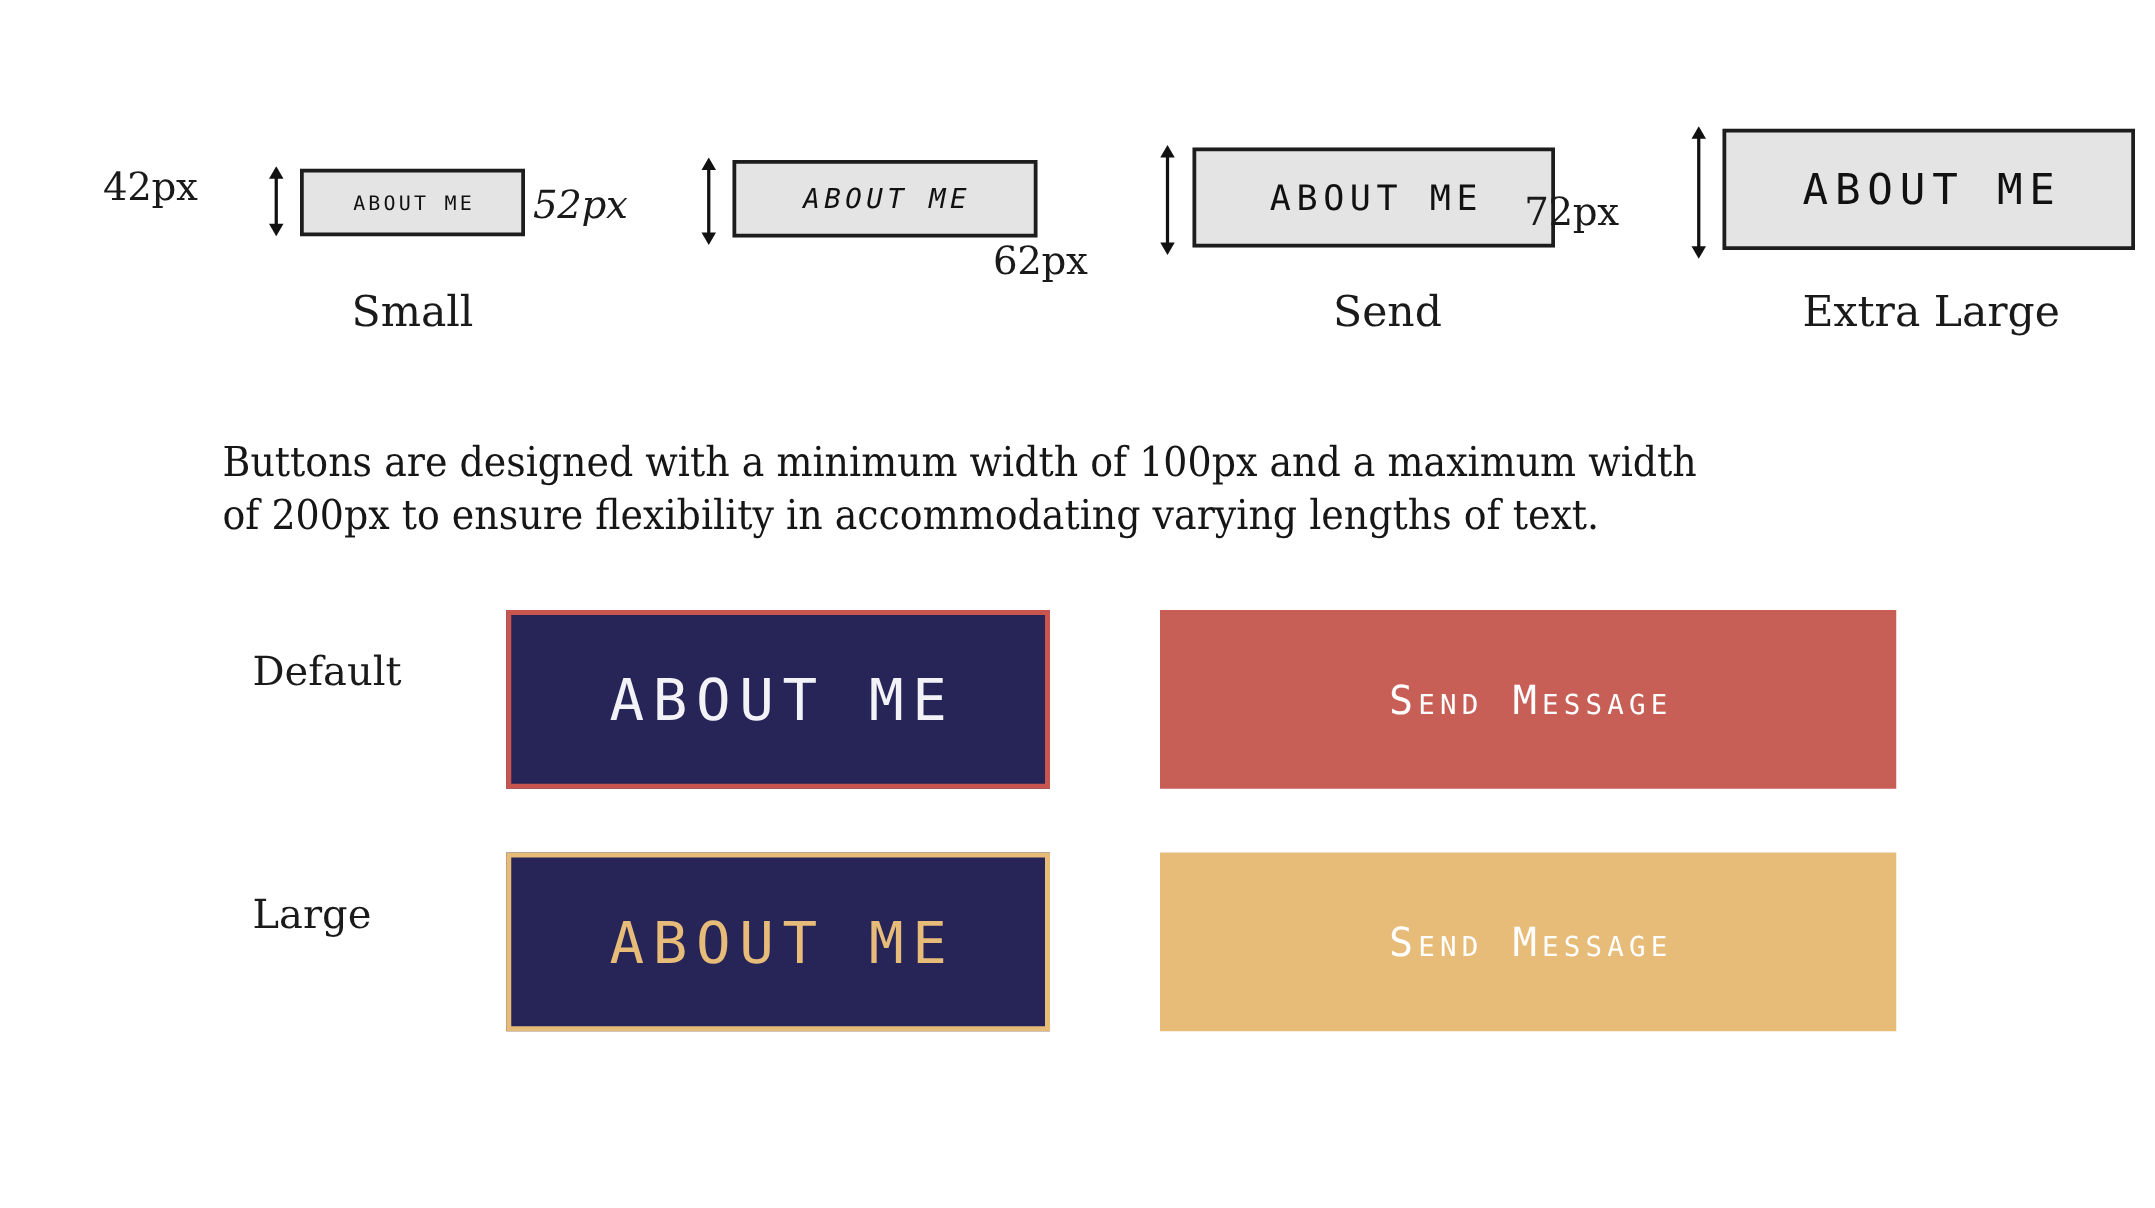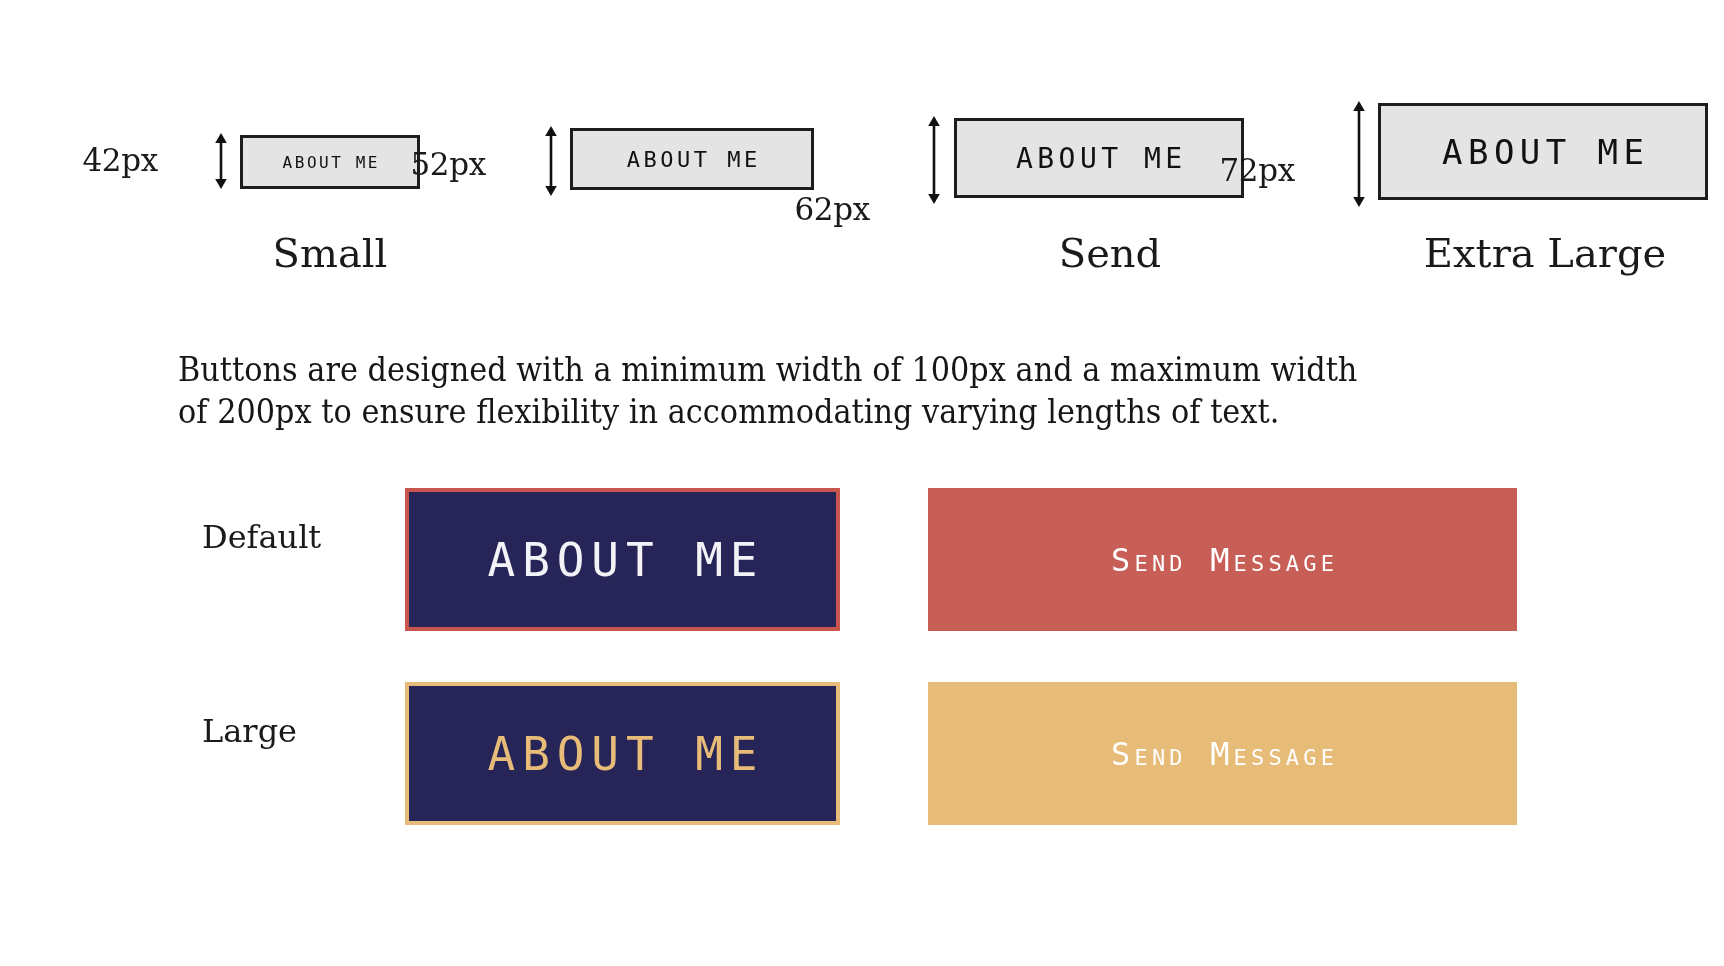--- a/index.html
+++ b/index.html
@@ -46,21 +46,21 @@
     font-family: "DejaVu Sans Mono", monospace;
     font-weight: 400;
     letter-spacing: 0.16em;
     text-indent: 0.16em;
     white-space: nowrap;
   }
 
   .size-caption {
     position: absolute;
     font-family: "DejaVu Serif", serif;
-    font-size: 40px;
+    font-size: 34px;
     color: #1a1a1a;
     text-align: center;
     white-space: nowrap;
   }
 
   
   #spec-paragraph {
     position: absolute;
     left: 178px;
     top: 316px;
@@ -114,35 +114,35 @@
     font-variant: small-caps;
     border: 0;
   }
 </style>
 </head>
 <body>
 
 <section id="size-row">
 
   <div class="size-group" style="left:60px; width:300px;">
-    <div class="dim-label" style="left:18px; top:142px; width:80px;">42px</div>
+    <div class="dim-label" style="left:18px; top:132px; width:80px;">42px</div>
     <div class="dim-arrow" style="left:150px; top:133px;">
       <svg width="22" height="56" viewBox="0 0 22 56" aria-hidden="true">
         <line x1="11" y1="6" x2="11" y2="50" stroke="#111" stroke-width="2.6"></line>
         <polygon points="11,0 5.2,10 16.8,10" fill="#111"></polygon>
         <polygon points="11,56 5.2,46 16.8,46" fill="#111"></polygon>
       </svg>
     </div>
     <div class="sample-btn" style="left:180px; top:135px; width:180px; height:54px; font-size:16px;">
       <span>ABOUT ME</span>
     </div>
     <div class="size-caption" style="left:130px; top:230px; width:280px;">Small</div>
   </div>
 
-  <div class="size-group" style="left:400px; width:330px;">
+  <div class="size-group" style="left:416px; width:330px;font-style:italic;">
     <div class="dim-label" style="left:6px; top:146px; width:80px;">52px</div>
     <div class="dim-arrow" style="left:140px; top:126px;">
       <svg width="22" height="70" viewBox="0 0 22 70" aria-hidden="true">
         <line x1="11" y1="6" x2="11" y2="64" stroke="#111" stroke-width="2.6"></line>
         <polygon points="11,0 5.2,10 16.8,10" fill="#111"></polygon>
         <polygon points="11,70 5.2,60 16.8,60" fill="#111"></polygon>
       </svg>
     </div>
     <div class="sample-btn" style="left:170px; top:128px; width:244px; height:62px; font-size:22px;">
       <span>ABOUT ME</span>

